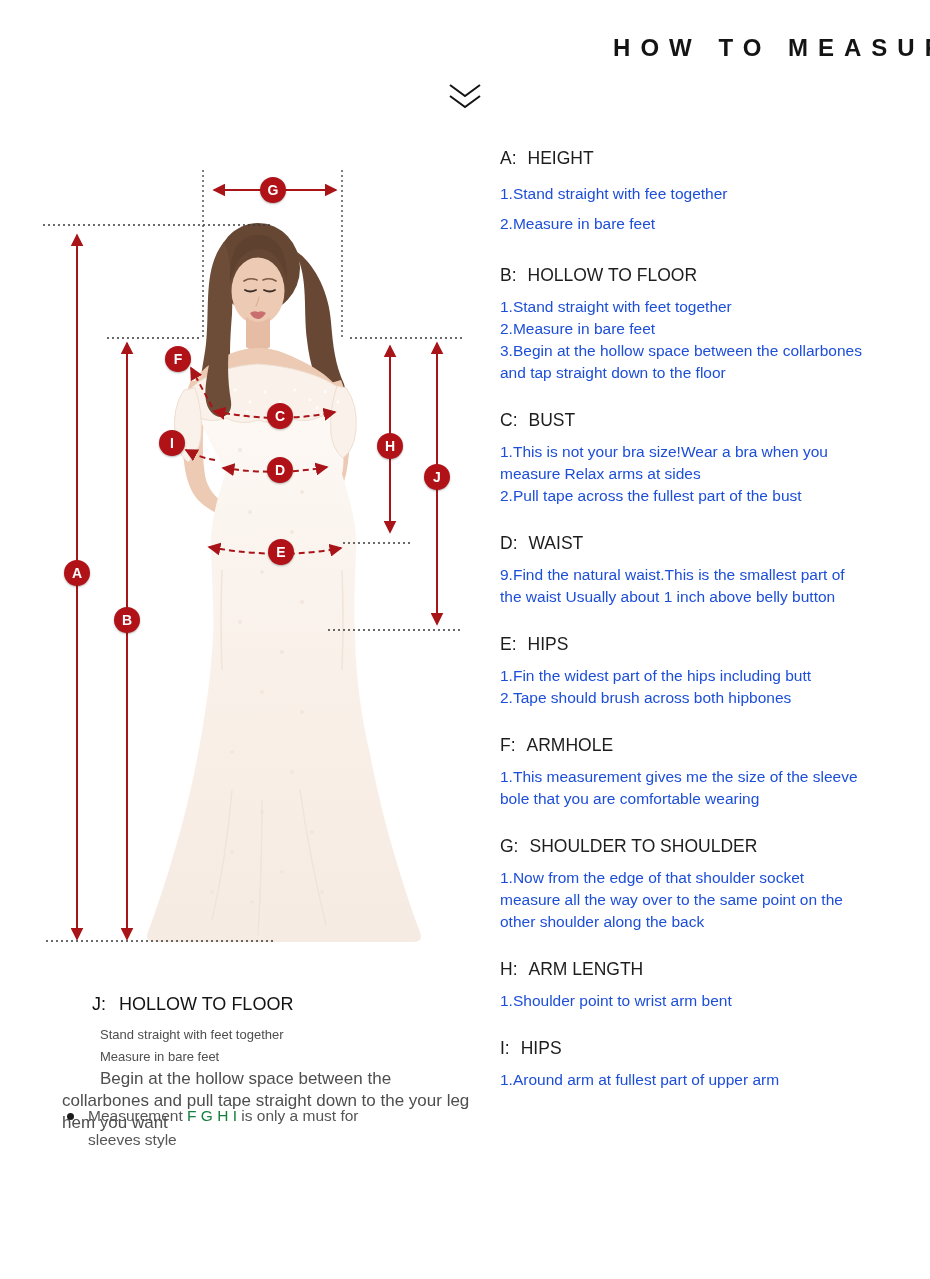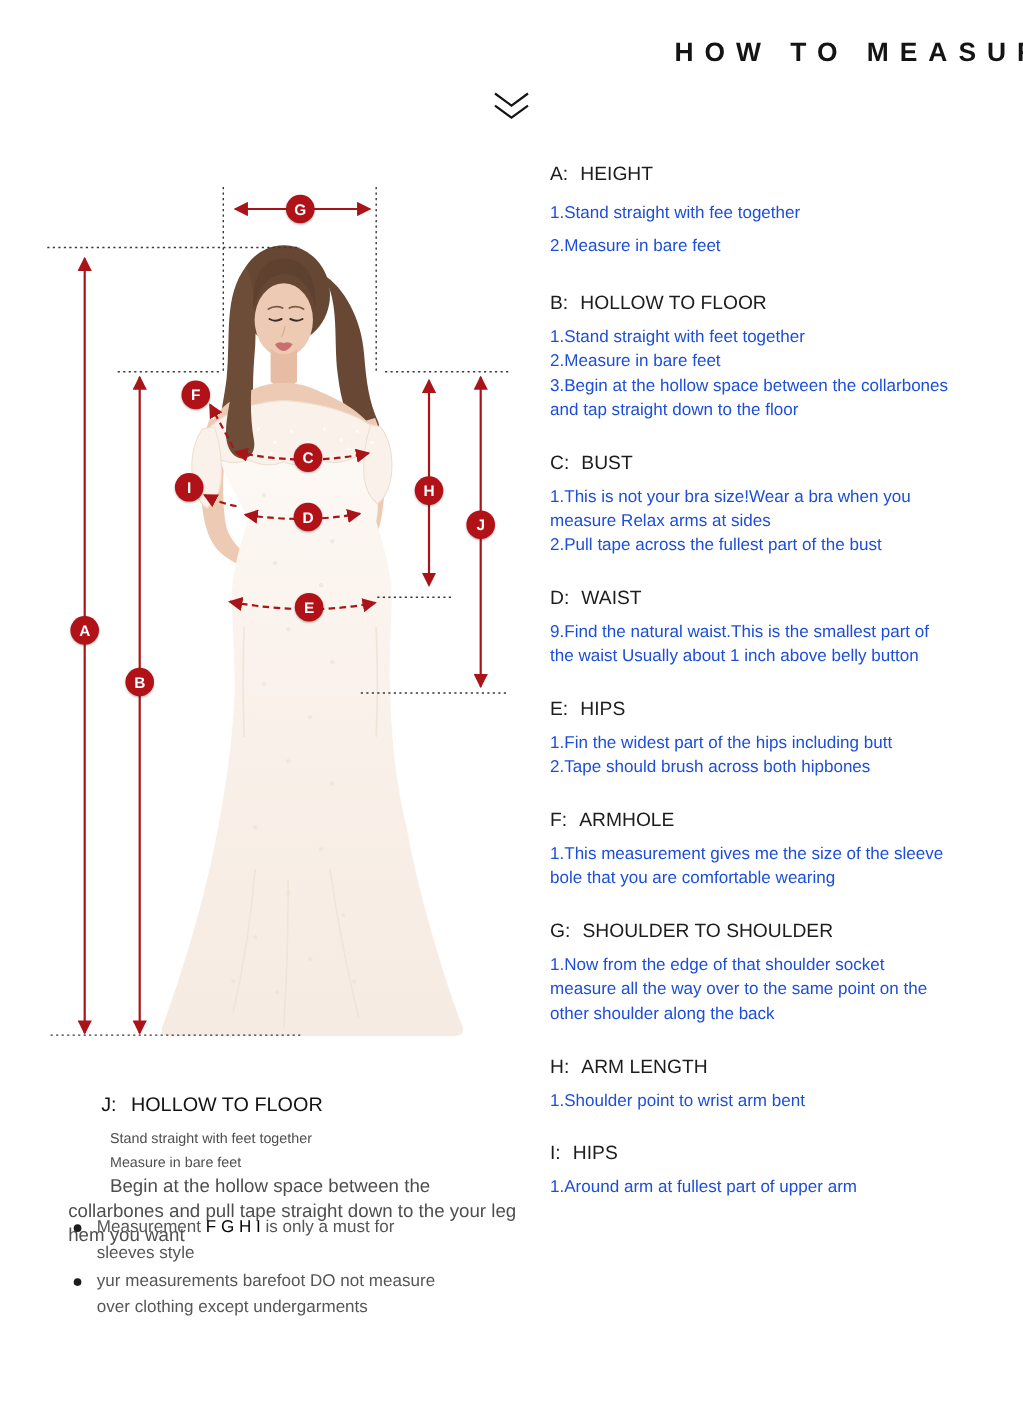--- a/index.html
+++ b/index.html
@@ -36,21 +36,21 @@
   .j-letter{display:inline-block;margin-right:13px;}
   .j-line{font-size:13px;color:#4e4e4e;line-height:22px;margin-left:38px;}
   .j-para{font-size:17px;color:#4e4e4e;line-height:22px;text-indent:38px;margin:0;max-width:420px;}
 
   
   .notes{position:absolute;left:62px;top:1104px;width:340px;margin:0;padding:0;list-style:none;}
   .notes li{position:relative;padding-left:26px;font-size:15.5px;color:#565656;
             line-height:24px;margin-bottom:1px;}
   .notes li::before{content:"";position:absolute;left:5px;top:9px;width:7px;height:7px;
                     border-radius:50%;background:#1c1c1c;}
-  .red{color:#000000;}
+  .red{color:#15803d;}
 </style>
 </head>
 <body>
 
 <div class="page">
 
   <div class="title">HOW TO MEASURE</div>
   <svg class="chevron" width="40" height="30" viewBox="0 0 40 30">
     <polyline points="5,3 20,14 35,3" fill="none" stroke="#141414" stroke-width="2"></polyline>
     <polyline points="5,14 20,25 35,14" fill="none" stroke="#141414" stroke-width="2"></polyline>
@@ -260,16 +260,15 @@
 
   <div class="j-block">
     <div class="j-heading"><span class="j-letter">J:</span><span>HOLLOW TO FLOOR</span></div>
     <div class="j-line">Stand straight with feet together</div>
     <div class="j-line">Measure in bare feet</div>
     <p class="j-para">Begin at the hollow space between the collarbones and pull tape straight down to the your leg hem you want</p>
   </div>
 
   <ul class="notes">
     <li><span>Measurement </span><span class="red">F G H I</span><span> is only a must for sleeves style</span></li>
-    <li><span>yur measurements barefoot DO not measure over clothing except undergarments</span><span class="red"></span><span></span></li>
   </ul>
 
 </div>
 
 </body></html>

